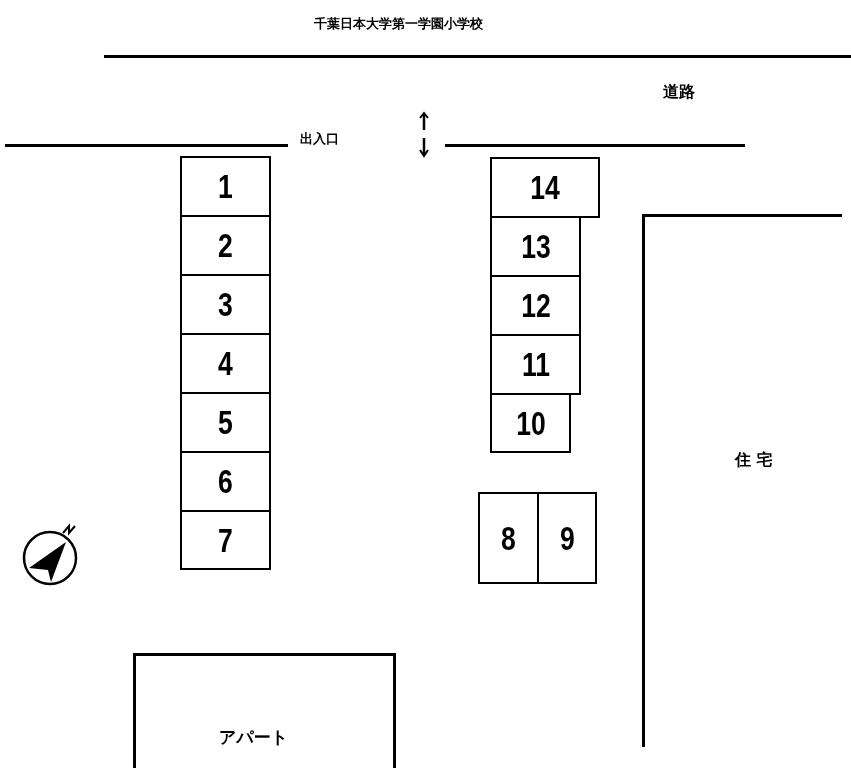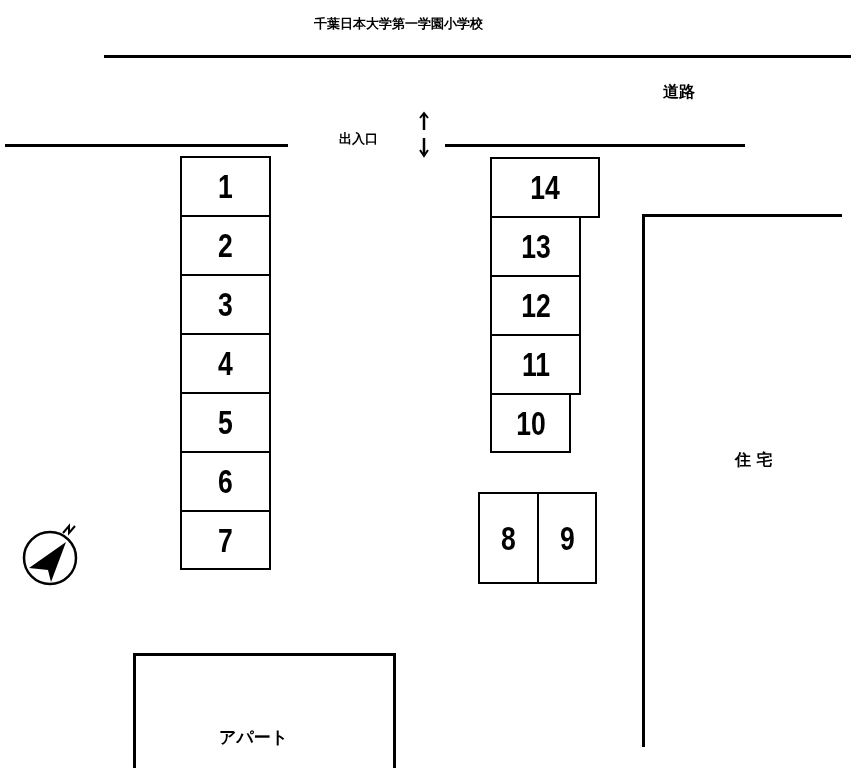--- a/index.html
+++ b/index.html
@@ -19,21 +19,21 @@
 </style>
 </head>
 <body>
 
 <div class="label" style="left:287px; top:15px; font-size:13px;margin-left:27px;">千葉日本大学第一学園小学校</div>
 <div class="hline" style="left:104px; top:55px; width:747px;"></div>
 
 <div class="label" style="left:663px; top:82px; font-size:16px;">道路</div>
 
 <div class="hline" style="left:5px; top:144px; width:283px;"></div>
-<div class="label" style="left:300px; top:130px; font-size:13px;margin-left:39px;">出入口</div>
+<div class="label" style="left:300px; top:130px; font-size:13px;">出入口</div>
 <div class="abs" style="left:414px; top:110px; width:20px; height:50px;">
   <svg width="20" height="50" viewBox="0 0 20 50">
     <line x1="10" y1="4" x2="10" y2="20" stroke="#000" stroke-width="2.5"></line>
     <polyline points="6,8 10,3 14,8" fill="none" stroke="#000" stroke-width="2"></polyline>
     <line x1="10" y1="28" x2="10" y2="44" stroke="#000" stroke-width="2.5"></line>
     <polyline points="6,40 10,46 14,40" fill="none" stroke="#000" stroke-width="2"></polyline>
   </svg>
 </div>
 <div class="hline" style="left:445px; top:144px; width:300px;"></div>
 

